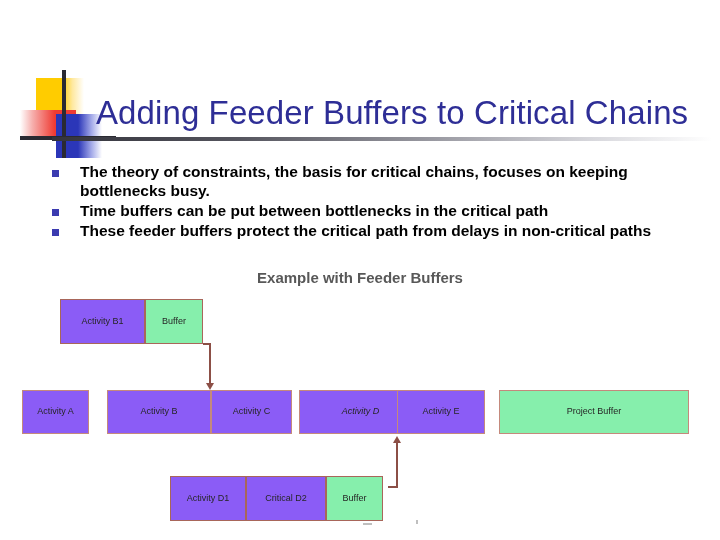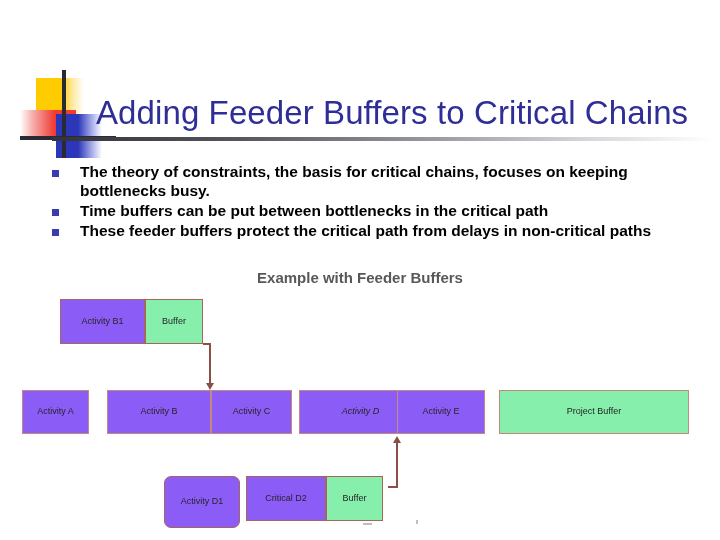--- a/index.html
+++ b/index.html
@@ -227,19 +227,19 @@
   <div class="dbox mainrow" style="left:299px; top:128px; width:123px; height:44px;font-style:italic;">Activity D</div>
   <div class="dbox mainrow" style="left:397px; top:128px; width:88px; height:44px;">Activity E</div>
   <div class="dbox mainrow buffer" style="left:466px; top:128px; width:190px; height:44px;margin-left:33px;">Project Buffer</div>
 
   <div class="connector">
     <div class="arrow-up" style="left:393px; top:174px;"></div>
     <div class="conn-seg" style="left:396px; top:181px; width:2px; height:45px;"></div>
     <div class="conn-seg" style="left:388px; top:224px; width:10px; height:2px;"></div>
   </div>
 
-  <div class="dbox" style="left:164px; top:214px; width:76px; height:52px;border-radius:7px;">Activity D1</div>
+  <div class="dbox" style="left:170px; top:214px; width:76px; height:45px;">Activity D1</div>
   <div class="dbox" style="left:246px; top:214px; width:80px; height:45px;">Critical D2</div>
   <div class="dbox buffer" style="left:326px; top:214px; width:57px; height:45px;">Buffer</div>
 
   <div class="stray-mark" style="left:363px; top:261px; width:9px; height:2px; opacity:0.55;"></div>
   <div class="stray-mark" style="left:416px; top:258px; width:2px; height:4px; opacity:0.55;"></div>
 </div>
 
 </body></html>

